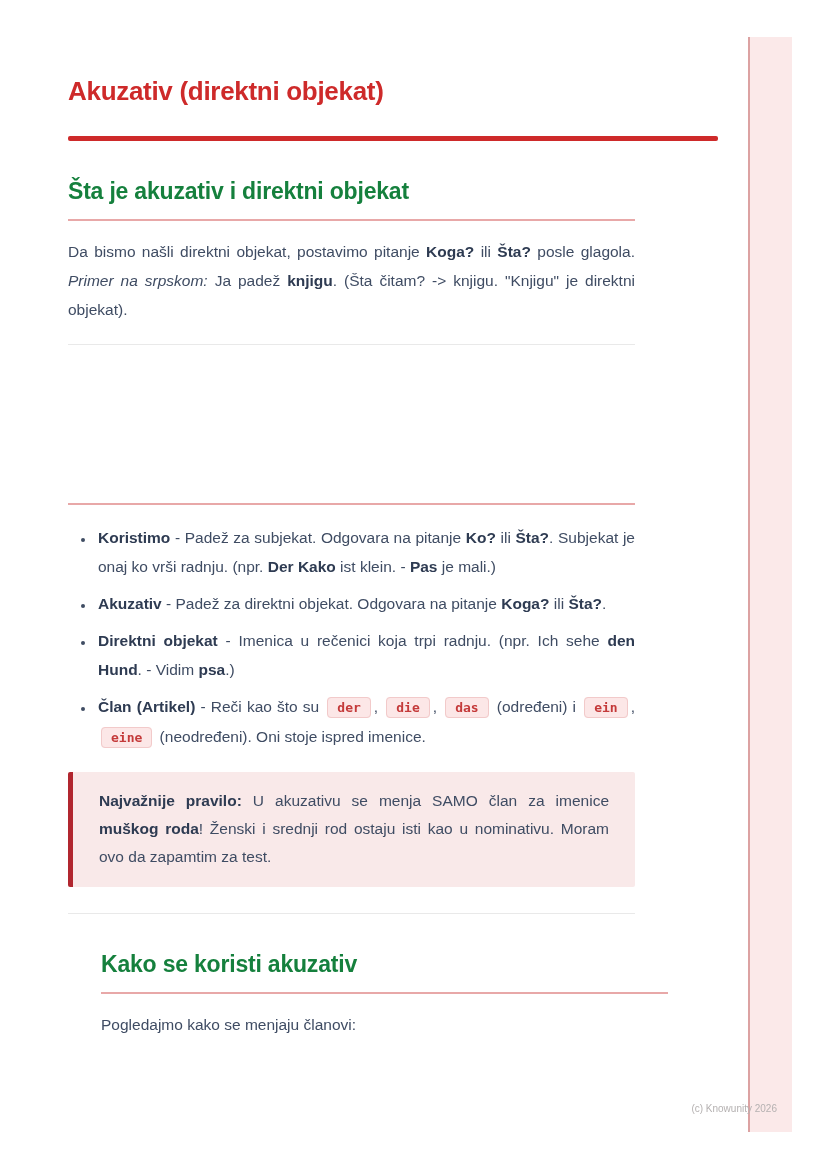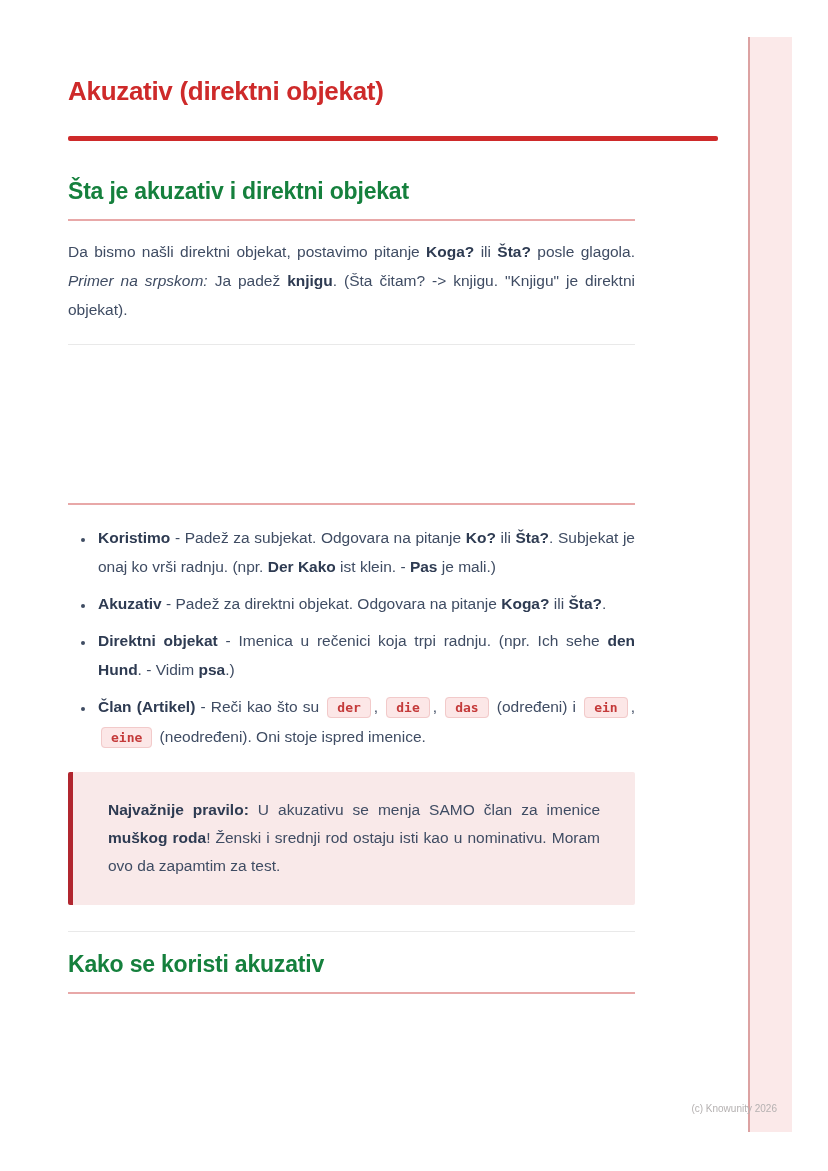--- a/index.html
+++ b/index.html
@@ -20,21 +20,21 @@
   }
   .title-rule {
     position: absolute; left: 68px; top: 136px;
     width: 650px; height: 5px; background: #ce2a2a; border-radius: 2px;
   }
 
   
   #sections section { position: absolute; left: 68px; width: 567px; }
   #sections section:nth-of-type(1) { top: 177px; }
   #sections section:nth-of-type(2) { top: 490px; }
-  #sections section:nth-of-type(3) { top: 950px; }
+  #sections section:nth-of-type(3) { top: 950px; margin-left: 33px; }
 
   h2.sec-h {
     margin: 0; font-size: 23px; font-weight: bold; line-height: 29px;
     color: #15803d; letter-spacing: -0.2px;
   }
   .h2-rule { height: 2px; background: #e8a8a8; margin-top: 13px; }
 
   p.para {
     margin: 16px 0 0; font-size: 15.5px; line-height: 29px;
     text-align: justify;
@@ -57,21 +57,21 @@
   }
 
   .callout {
     margin-top: 20px;
     background: #f9e9e9;
     border-left: 5px solid #b1262f;
     border-radius: 2px;
     padding: 15px 26px 16px 26px;
   }
   .callout p.callout-text {
-    margin: 9px; font-size: 15.5px; line-height: 28px; text-align: justify;
+    margin: 0; font-size: 15.5px; line-height: 28px; text-align: justify;
   }
 
   .divider { height: 1px; background: #e9e9e9; margin-top: 20px; }
   section:nth-of-type(2) .divider { margin-top: 26px; }
 
   
   .side-strip {
     position: absolute; left: 748px; top: 37px;
     width: 42px; height: 1095px;
     background: #fbe9e9; border-left: 2px solid #dca2a2;
@@ -105,17 +105,18 @@
           <li class="kitem"><span class="b">Član (Artikel)</span><span> - Reči kao što su </span><code class="chip">der</code><span>, </span><code class="chip">die</code><span>, </span><code class="chip">das</code><span> (određeni) i </span><code class="chip">ein</code><span>, </span><code class="chip">eine</code><span> (neodređeni). Oni stoje ispred imenice.</span></li>
         </ul>
         <div class="callout">
           <p class="callout-text"><span class="b">Najvažnije pravilo:</span><span> U akuzativu se menja SAMO član za imenice </span><span class="b">muškog roda</span><span>! Ženski i srednji rod ostaju isti kao u nominativu. Moram ovo da zapamtim za test.</span></p>
         </div>
         <div class="divider"></div>
       </section>
       <section class="sec">
         <h2 class="sec-h">Kako se koristi akuzativ</h2>
         <div class="h2-rule"></div>
+        <p class="para"><span>Pogledajmo kako se menjaju članovi:</span></p>
       </section>
     </div>
   <div class="side-strip"></div>
   <div class="footer">(c) Knowunity 2026</div>
 </div>
 
 </body></html>

